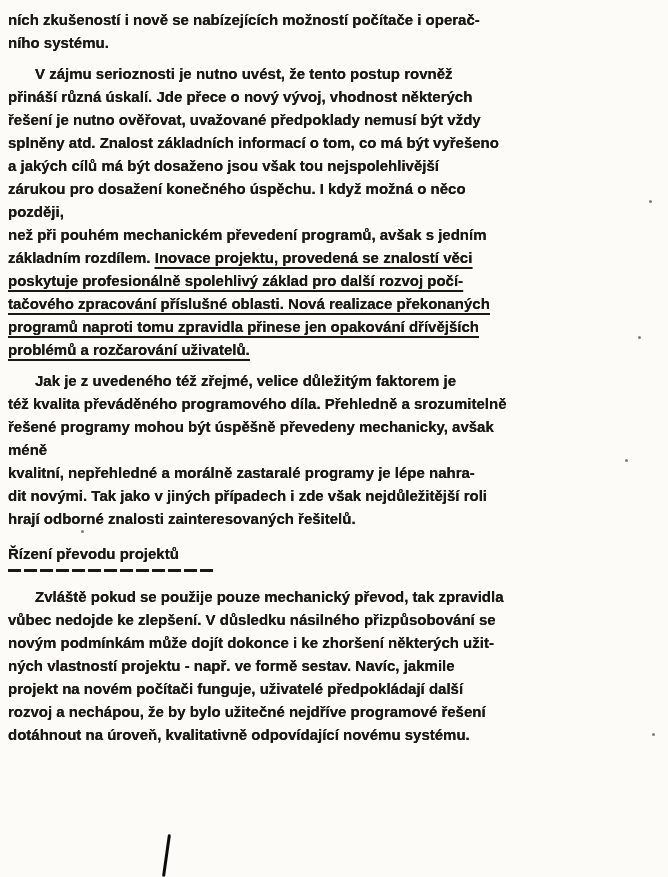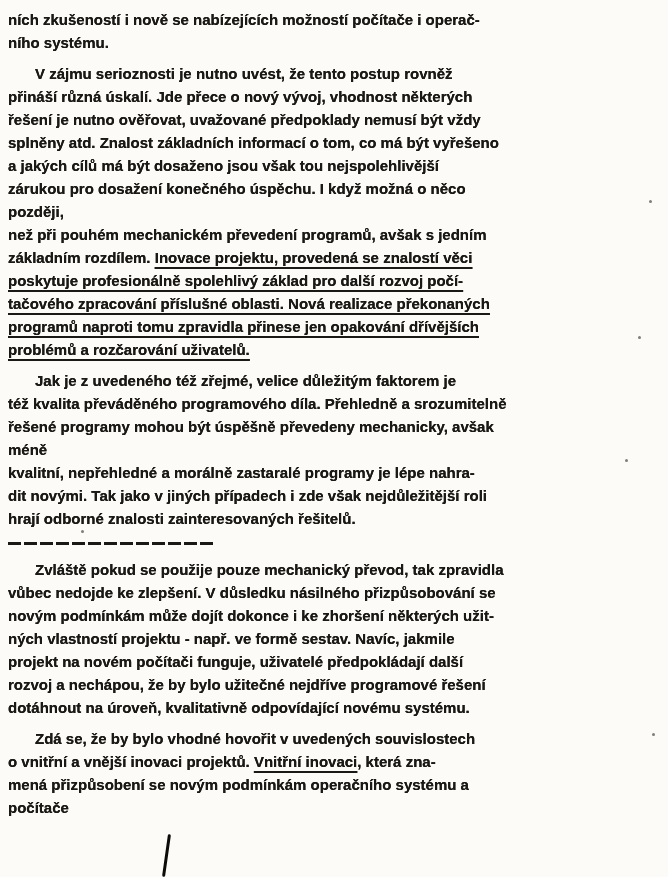--- a/index.html
+++ b/index.html
@@ -96,34 +96,31 @@
 programů naproti tomu zpravidla přinese jen opakování dřívějších
 problémů a rozčarování uživatelů.</span></p>
 
   <p class="para indent"><span>Jak je z uvedeného též zřejmé, velice důležitým faktorem je
 též kvalita převáděného programového díla. Přehledně a srozumitelně
 řešené programy mohou být úspěšně převedeny mechanicky, avšak méně
 kvalitní, nepřehledné a morálně zastaralé programy je lépe nahra-
 dit novými. Tak jako v jiných případech i zde však nejdůležitější roli
 hrají odborné znalosti zainteresovaných řešitelů.</span></p>
 
-  <h2 class="heading"><span class="rule"></span></h2>
+  <h2 class="heading"><span class="heading-text">Řízení převodu projektů</span><span class="rule"></span></h2>
 
 
   <p class="para indent"><span>Zvláště pokud se použije pouze mechanický převod, tak zpravidla
 vůbec nedojde ke zlepšení. V důsledku násilného přizpůsobování se
 novým podmínkám může dojít dokonce i ke zhoršení některých užit-
 ných vlastností projektu - např. ve formě sestav. Navíc, jakmile
 projekt na novém počítači funguje, uživatelé předpokládají další
 rozvoj a nechápou, že by bylo užitečné nejdříve programové řešení
 dotáhnout na úroveň, kvalitativně odpovídající novému systému.</span></p>
 
-  <p class="para indent"><span>Zdá se, že by bylo vhodné hovořit v uvedených souvislostech
-o vnitřní a vnější inovaci projektů. </span><span class="u">Vnitřní inovaci</span><span>, která zna-
-mená přizpůsobení se novým podmínkám operačního systému a počítače</span></p>
 
   <div class="pen-mark"></div>
 
   <span class="speck" style="left:649px; top:200px;"></span>
   <span class="speck" style="left:638px; top:336px;"></span>
   <span class="speck" style="left:625px; top:459px;"></span>
   <span class="speck" style="left:81px;  top:530px;"></span>
   <span class="speck" style="left:652px; top:733px;"></span>
   <span class="speck" style="left:115px; top:352px;"></span>
 

